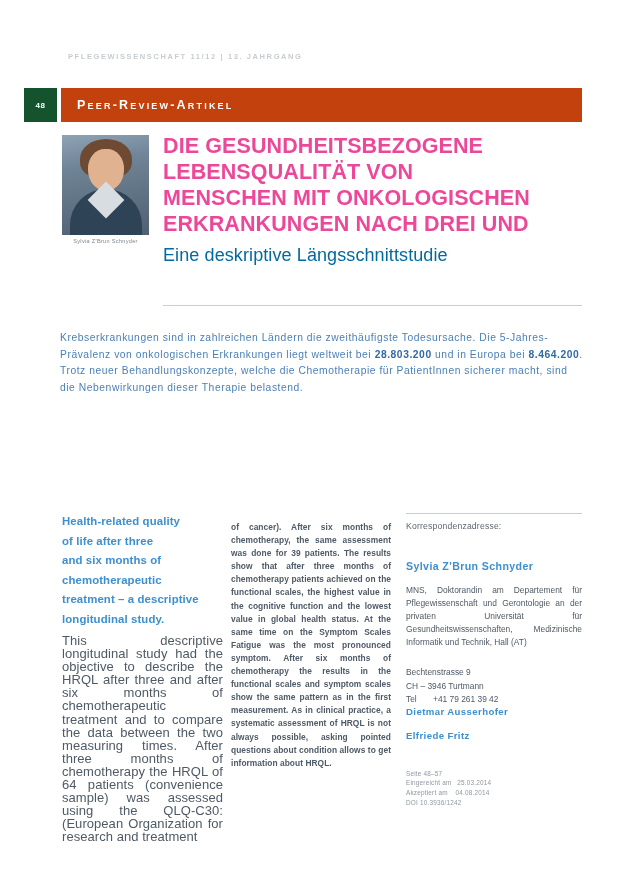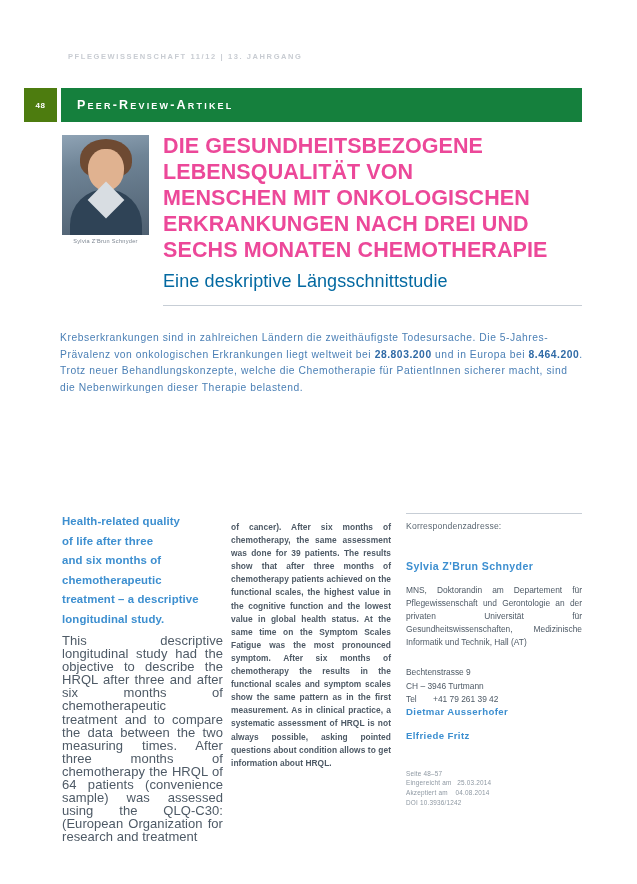--- a/index.html
+++ b/index.html
@@ -30,37 +30,37 @@
     text-transform: uppercase;
     font-weight: 600;
   }
   
   .folio {
     position: absolute;
     left: 24px;
     top: 88px;
     width: 33px;
     height: 34px;
-    background: #4d7c0f;
+    background: #14532d;
     color: #ffffff;
     font-size: 8px;
     font-weight: 700;
     display: flex;
     align-items: center;
     justify-content: center;
     letter-spacing: 0.5px;
   }
   
   .banner {
     position: absolute;
     left: 61px;
     top: 88px;
     width: 521px;
     height: 34px;
-    background: #15803d;
+    background: #c2410c;
     display: flex;
     align-items: center;
   }
   .banner-label {
     color: #ffffff;
     font-size: 12.5px;
     font-weight: 700;
     letter-spacing: 2.2px;
     margin-left: 16px;
     font-variant: small-caps;
@@ -279,21 +279,20 @@
     </div>
     <div class="photo-caption">Sylvia Z'Brun Schnyder</div>
   </div>
 
   <div class="title-block">
     <h1 class="doc-title">
       <span>DIE GESUNDHEITSBEZOGENE</span>
       <span>LEBENSQUALITÄT VON</span>
       <span>MENSCHEN MIT ONKOLOGISCHEN</span>
       <span>ERKRANKUNGEN NACH DREI UND</span>
-      <span>SECHS MONATEN CHEMOTHERAPIE</span>
     </h1>
     <div class="doc-subtitle">Eine deskriptive Längsschnittstudie</div>
   </div>
   <div class="title-rule"></div>
 
   <div class="de-abstract">
     <span>Krebserkrankungen sind in zahlreichen Ländern die zweithäufigste Todesursache. Die 5-Jahres-Prävalenz von onkologischen Erkrankungen liegt weltweit bei </span><b>28.803.200</b><span> und in Europa bei </span><b>8.464.200</b><span>. Trotz neuer Behandlungskonzepte, welche die Chemotherapie für PatientInnen sicherer macht, sind die Nebenwirkungen dieser Therapie belastend.</span>
   </div>
 
   <div class="col-left">

